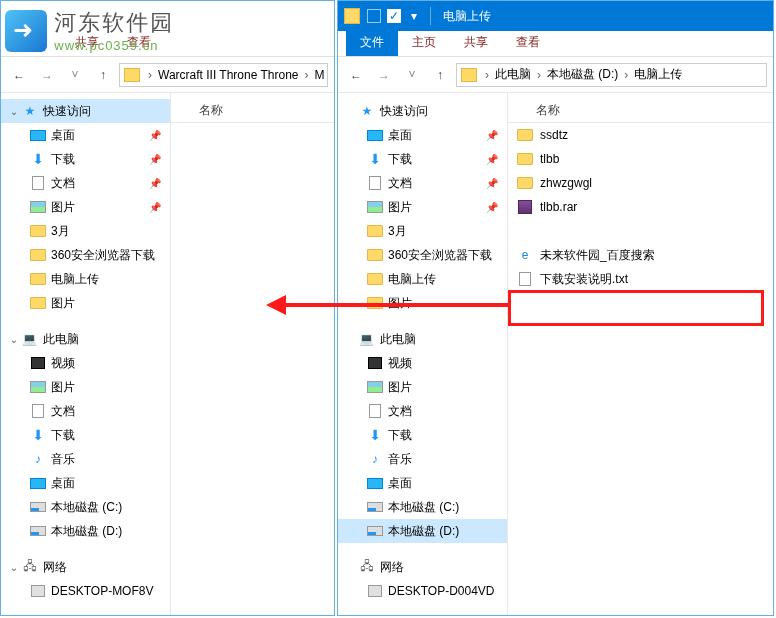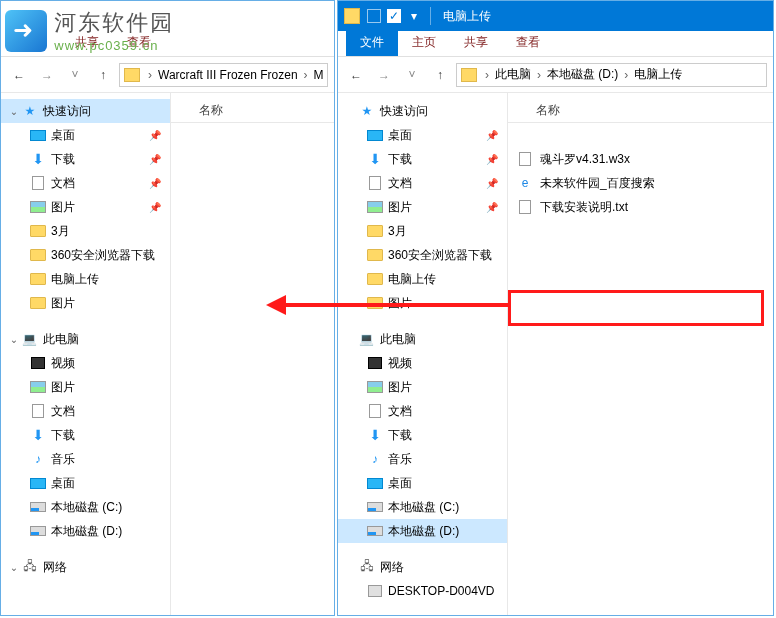--- a/index.html
+++ b/index.html
@@ -93,21 +93,21 @@
     <div class="tab">查看</div>
   </div>
   <div class="addrbar">
     <div class="nav-btn enabled">←</div>
     <div class="nav-btn">→</div>
     <div class="nav-btn">˅</div>
     <div class="nav-btn enabled">↑</div>
     <div class="breadcrumb">
       <span class="bc-icon"></span>
       <span class="bc-chev">›</span>
-      <span class="bc-seg">Warcraft III Frozen Frozen</span>
+      <span class="bc-seg">Warcraft III Throne Throne</span>
       <span class="bc-chev">›</span>
       <span class="bc-seg">M</span>
     </div>
   </div>
   <div class="body">
     <div class="tree">
       <div class="tree-item selected">
           <span class="exp">⌄</span>
           <span class="ico ico-star">★</span>
           <span>快速访问</span>
@@ -210,20 +210,26 @@
           <span class="ico">
             <span class="ico-disk"></span>
           </span>
           <span>本地磁盘 (D:)</span>
         </div>
       <div class="tree-spacer"></div>
       <div class="tree-item">
           <span class="exp">⌄</span>
           <span class="ico ico-net">🖧</span>
           <span>网络</span>
+        </div>
+      <div class="tree-item indent2">
+          <span class="ico">
+            <span class="ico-comp"></span>
+          </span>
+          <span>DESKTOP-MOF8V</span>
         </div>
     </div>
     <div class="content">
       <div class="col-header">名称</div>
     </div>
   </div>
 </div>
 
 <div class="window right">
   <div class="titlebar">
@@ -370,27 +376,45 @@
         </div>
       <div class="tree-item indent2">
           <span class="ico">
             <span class="ico-comp"></span>
           </span>
           <span>DESKTOP-D004VD</span>
         </div>
     </div>
     <div class="content">
       <div class="col-header">名称</div>
+      <div class="file-item">
+          <span class="ico">
+            <span class="ico-folder"></span>
+          </span>
+          <span>ssdtz</span>
+        </div>
+      <div class="file-item">
+          <span class="ico">
+            <span class="ico-folder"></span>
+          </span>
+          <span>tlbb</span>
+        </div>
+      <div class="file-item">
+          <span class="ico">
+            <span class="ico-folder"></span>
+          </span>
+          <span>zhwzgwgl</span>
+        </div>
+      <div class="file-item">
+          <span class="ico">
+            <span class="ico-rar"></span>
+          </span>
+          <span>tlbb.rar</span>
+        </div>
       <div style="height:24px"></div>
-      <div class="file-item">
-          <span class="ico">
-            <span class="ico-file"></span>
-          </span>
-          <span>魂斗罗v4.31.w3x</span>
-        </div>
       <div class="file-item">
           <span class="ico ico-ie">e</span>
           <span>未来软件园_百度搜索</span>
         </div>
       <div class="file-item">
           <span class="ico">
             <span class="ico-txt"></span>
           </span>
           <span>下载安装说明.txt</span>
         </div>

